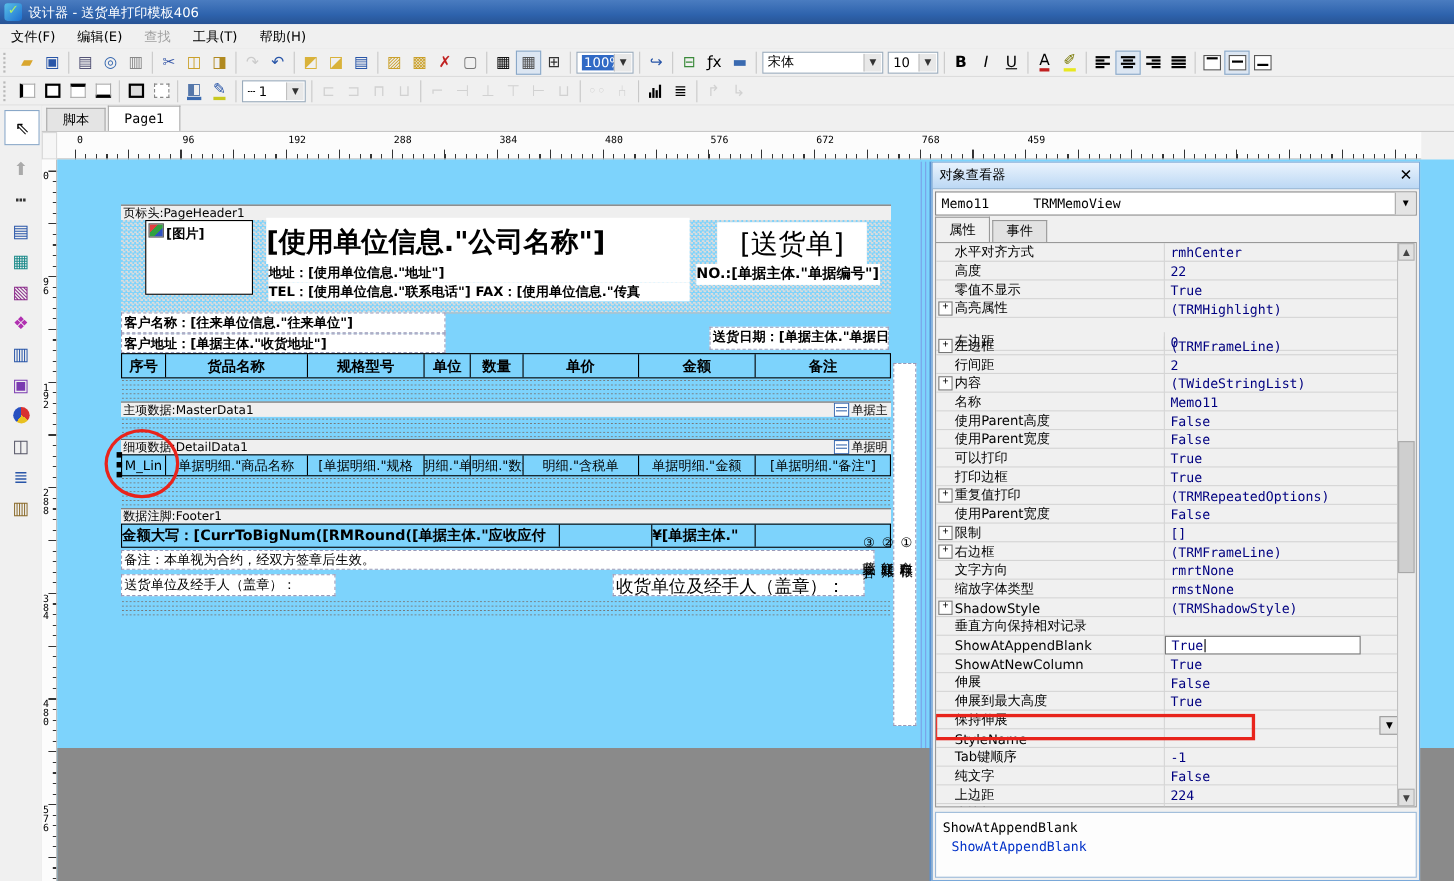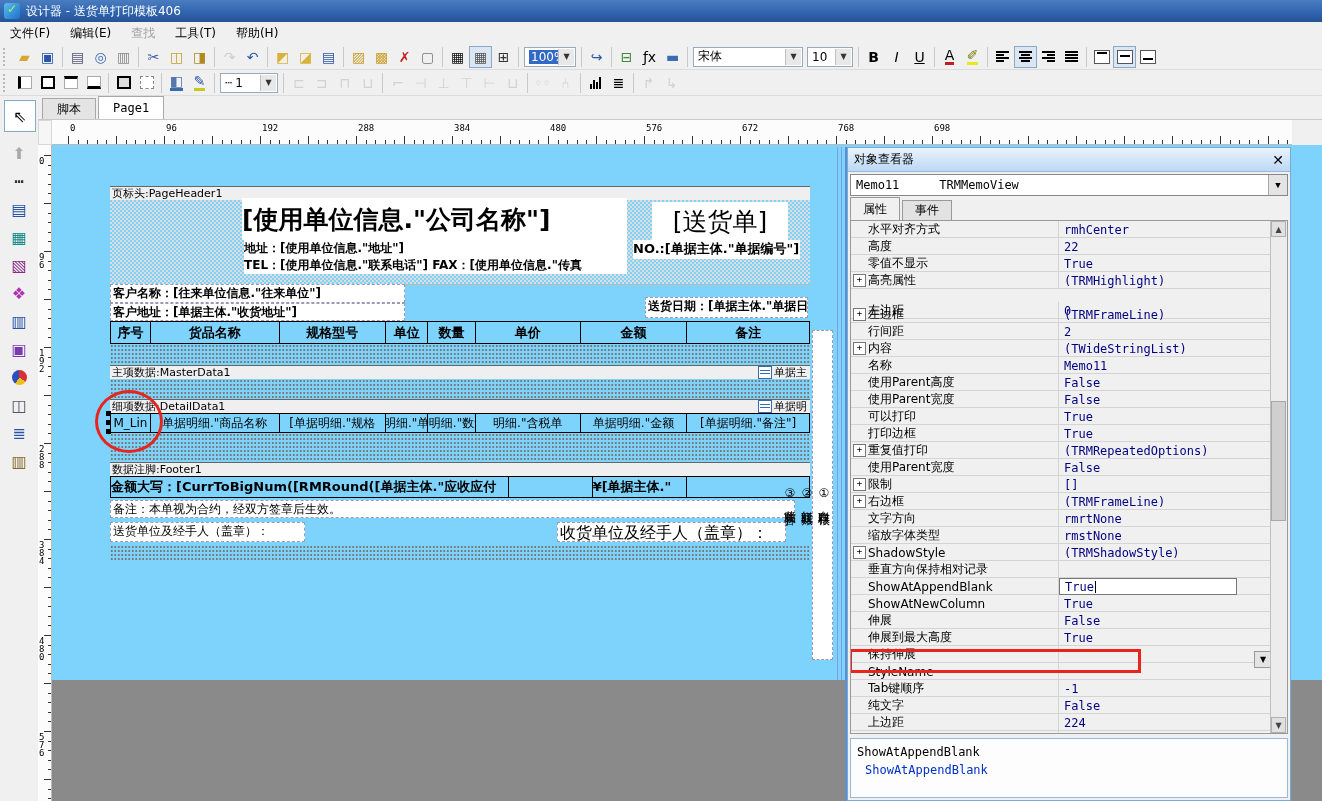--- a/index.html
+++ b/index.html
@@ -451,40 +451,44 @@
 <div class="abs" id="rulerh">
     <span class="rlab" style="left: 18px;">0</span>
     <span class="rlab" style="left: 114px;">96</span>
     <span class="rlab" style="left: 210px;">192</span>
     <span class="rlab" style="left: 306px;">288</span>
     <span class="rlab" style="left: 402px;">384</span>
     <span class="rlab" style="left: 498px;">480</span>
     <span class="rlab" style="left: 594px;">576</span>
     <span class="rlab" style="left: 690px;">672</span>
     <span class="rlab" style="left: 786px;">768</span>
-    <span class="rlab" style="left: 882px;">698</span>
+    <span class="rlab" style="left: 882px;">459</span>
   </div>
 <div class="abs" id="rulerv">
     <span class="rvlab" style="top: 12px;">0</span>
     <span class="rvlab" style="top: 108px;">96</span>
     <span class="rvlab" style="top: 204px;">192</span>
     <span class="rvlab" style="top: 300px;">288</span>
     <span class="rvlab" style="top: 396px;">384</span>
     <span class="rvlab" style="top: 492px;">480</span>
     <span class="rvlab" style="top: 588px;">576</span>
   </div>
 
 <div class="abs" id="canvas">
   <div class="abs" id="graybottom"></div>
 
   <div class="abs bandrow" style="left:58px;top:41px;width:700px;height:14px;">
     <span>页标头:PageHeader1</span>
   </div>
   <div class="abs hatch" style="left:58px;top:55px;width:700px;height:84px;border-bottom:1px solid #bbb;"></div>
 
+  <div class="abs memo hatch" style="left:80px;top:55px;width:98px;height:68px;border:1px solid #000;
+       font-weight:bold;font-size:12px;padding:2px;">
+    <span style="display:inline-block;width:12px;height:11px;background:linear-gradient(135deg,#e04040 33%,#30a040 33% 66%,#3050c0 66%);border:1px solid #555;margin-right:2px;"></span><span>[图片]</span>
+  </div>
   <div class="abs memo" style="left:190px;top:53px;width:385px;height:42px;font-size:25px;font-weight:bold;
        display:flex;align-items:center;">
     <span>[使用单位信息."公司名称"]</span>
   </div>
   <div class="abs memo" style="left:192px;top:95px;width:383px;height:17px;font-size:12px;font-weight:bold;"><span>地址：[使用单位信息."地址"]</span></div>
   <div class="abs memo" style="left:192px;top:112px;width:383px;height:17px;font-size:12px;font-weight:bold;"><span>TEL：[使用单位信息."联系电话"] FAX：[使用单位信息."传真</span></div>
   <div class="abs memo" style="left:600px;top:57px;width:136px;height:38px;font-size:25px;font-weight:normal;
        display:flex;align-items:center;justify-content:center;">
     <span>[送货单]</span>
     </div>

